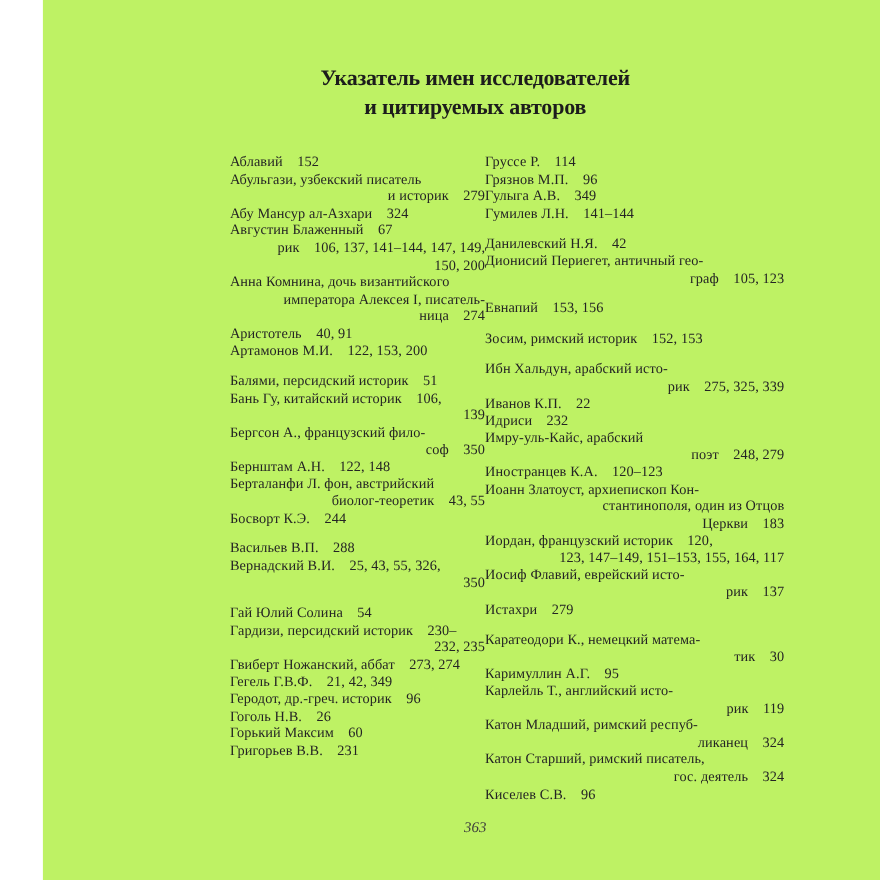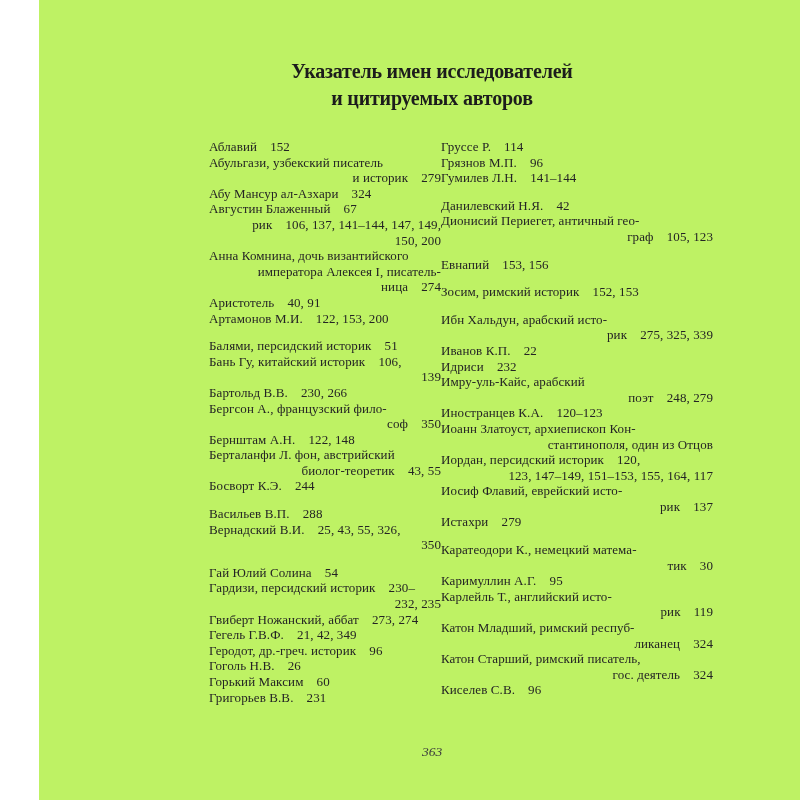--- a/index.html
+++ b/index.html
@@ -105,23 +105,20 @@
         </div>
         <div class="group">
           <div class="entry">
             <div class="line">Балями, персидский историк 51</div>
           </div>
           <div class="entry">
             <div class="line">Бань Гу, китайский историк 106,</div>
             <div class="line cont">139</div>
           </div>
           <div class="entry">
-            <div class="line">Бартольд В.В. 230, 266</div>
-          </div>
-          <div class="entry">
             <div class="line">Бергсон А., французский фило-</div>
             <div class="line cont">соф 350</div>
           </div>
           <div class="entry">
             <div class="line">Бернштам А.Н. 122, 148</div>
           </div>
           <div class="entry">
             <div class="line">Берталанфи Л. фон, австрийский</div>
             <div class="line cont">биолог-теоретик 43, 55</div>
           </div>
@@ -168,20 +165,23 @@
       </div>
     <div class="col col-right">
         <div class="group">
           <div class="entry">
             <div class="line">Груссе Р. 114</div>
           </div>
           <div class="entry">
             <div class="line">Грязнов М.П. 96</div>
           </div>
           <div class="entry">
+            <div class="line">Гулыга А.В. 349</div>
+          </div>
+          <div class="entry">
             <div class="line">Гумилев Л.Н. 141–144</div>
           </div>
         </div>
         <div class="group">
           <div class="entry">
             <div class="line">Данилевский Н.Я. 42</div>
           </div>
           <div class="entry">
             <div class="line">Дионисий Периегет, античный гео-</div>
             <div class="line cont">граф 105, 123</div>
@@ -211,23 +211,24 @@
           <div class="entry">
             <div class="line">Имру-уль-Кайс, арабский</div>
             <div class="line cont">поэт 248, 279</div>
           </div>
           <div class="entry">
             <div class="line">Иностранцев К.А. 120–123</div>
           </div>
           <div class="entry">
             <div class="line">Иоанн Златоуст, архиепископ Кон-</div>
             <div class="line cont">стантинополя, один из Отцов</div>
-          </div>
-          <div class="entry">
-            <div class="line">Иордан, персидский историк 120,</div>
+            <div class="line cont">Церкви 183</div>
+          </div>
+          <div class="entry">
+            <div class="line">Иордан, французский историк 120,</div>
             <div class="line cont">123, 147–149, 151–153, 155, 164, 117</div>
           </div>
           <div class="entry">
             <div class="line">Иосиф Флавий, еврейский исто-</div>
             <div class="line cont">рик 137</div>
           </div>
           <div class="entry">
             <div class="line">Истахри 279</div>
           </div>
         </div>

